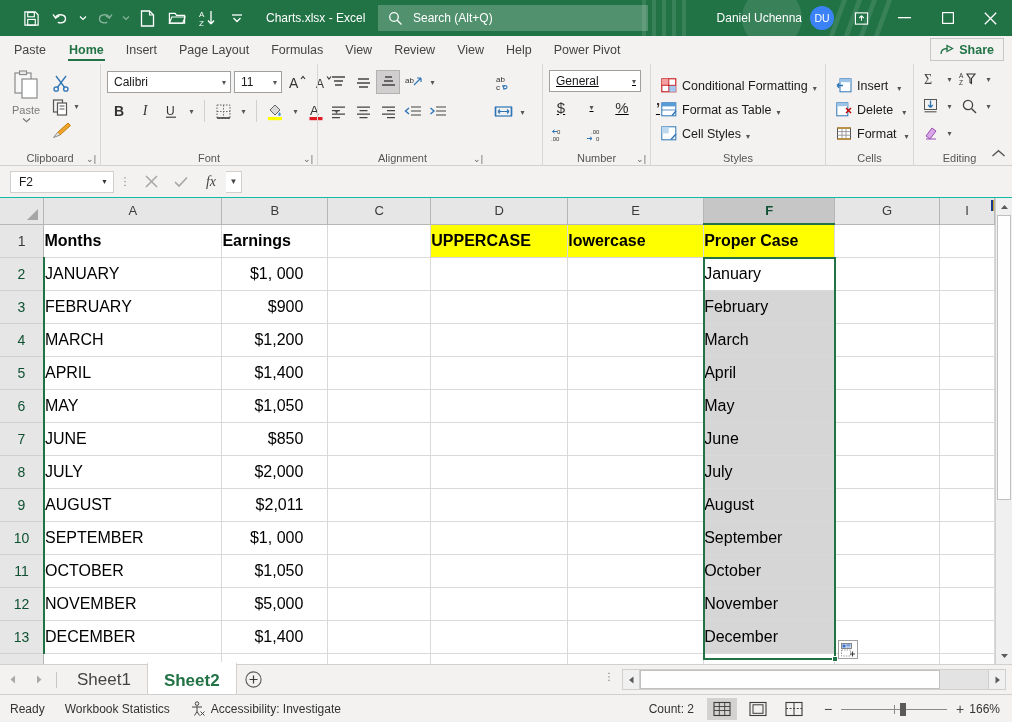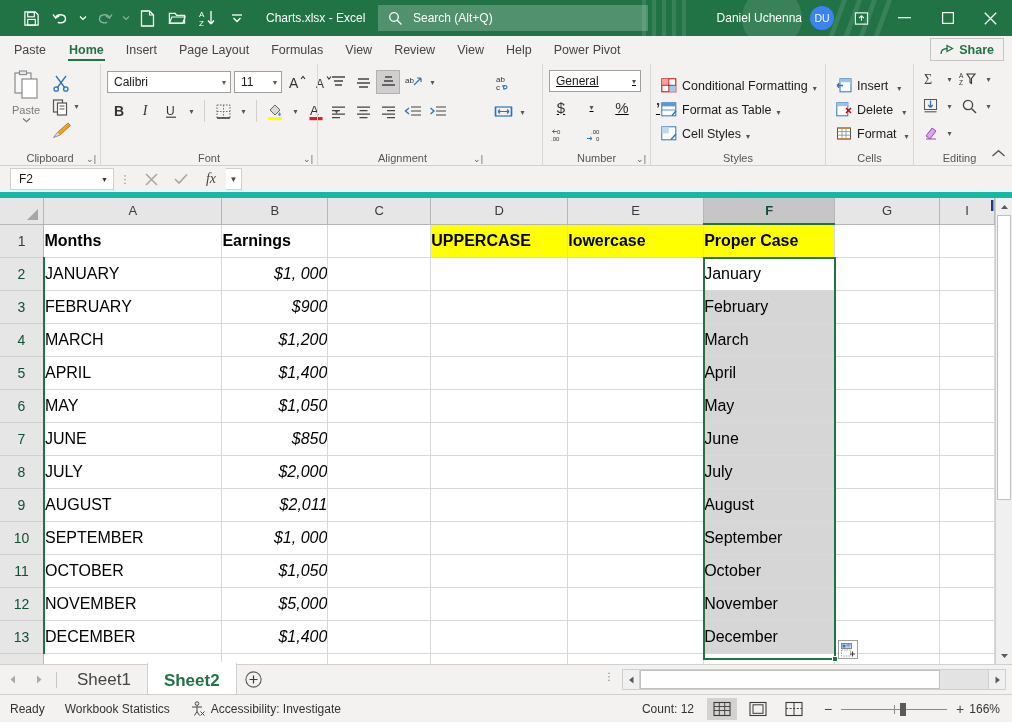--- a/index.html
+++ b/index.html
@@ -116,21 +116,21 @@
   .numrow1 { display:flex; align-items:center; padding-left:6px;}
   .numrow2 { display:flex; align-items:center; padding-left:6px; padding-top:3px; gap:12px;}
   .numrow3 { display:flex; align-items:center; padding-left:6px; padding-top:3px; gap:10px;}
 
   .bigitem { display:flex; align-items:flex-end; gap:5px; height:24px; padding: 0 5px; cursor:pointer; font-size:12.5px; color:#1a1a1a; white-space:nowrap;}
   .stack { display:flex; flex-direction:column; padding-left:5px; padding-top:1px; }
 
   .ribbon-collapse { position:absolute; right:6px; bottom:3px; font-size: 12px; color:#555; cursor:pointer;}
 
   
-  .fbar { height: 32px; background:#f3f2f1; display:flex; align-items:center; padding: 0 2px; border-bottom:6px solid #14b8a6;}
+  .fbar { height: 32px; background:#f3f2f1; display:flex; align-items:center; padding: 0 2px; border-bottom:1px solid #14b8a6;}
   .namebox {
     width: 104px; height: 22px; margin-left: 8px;
     background:#fff; border:1px solid #d2d0ce;
     display:flex; align-items:center; justify-content:space-between;
     padding: 0 5px 0 8px; font-size: 12px; color:#1a1a1a; cursor:pointer;
   }
   .fb-dots { width: 22px; text-align:center; color:#888; font-size:11px; letter-spacing:0; cursor:pointer;}
   .fb-ic { width: 30px; height:24px; display:flex; align-items:center; justify-content:center; cursor:pointer; color:#a6a6a6; font-size: 14px;}
   .fb-input {
     flex:1; height: 22px; background:#fff; border:1px solid #d2d0ce; border-right:none;
@@ -171,21 +171,21 @@
   }
   .rowhdr.inrange { color:#0e5132; border-right: 2px solid #217346; }
   .cell {
     border-right:1px solid #d9d9d9; border-bottom:1px solid #d9d9d9;
     font-size: 16px; color:#000; vertical-align:middle;
     padding: 0 4px; white-space:nowrap; overflow:hidden;
     height: 33px;
   }
   .cell.bold { font-weight: bold; }
   .cell.yellow { background:#ffff00; }
-  .cell.num { text-align:right; padding-right: 0; font-style: italic; }
+  .cell.num { text-align:right; padding-right: 24px; }
   .cell.selshade { background:#d6d6d6; }
 
   
   .selbox {
     position:absolute; border: 2px solid #217346; pointer-events:none; z-index: 5;
   }
   .selhandle {
     position:absolute; width: 6px; height: 6px; background:#217346;
     border:1px solid #fff; z-index:6; pointer-events:none;
   }
@@ -1019,21 +1019,21 @@
   <div class="sb-item">
     <svg width="16" height="16" viewBox="0 0 16 16">
         <circle cx="7" cy="2.6" r="1.8" fill="none" stroke="#444" stroke-width="1"></circle>
         <path d="M2 6h10 M7 5.5v5 M7 10.5 L4.5 14.5 M7 10.5 L9.5 14.5" stroke="#444" stroke-width="1" fill="none"></path>
         <path d="M10.5 10.5 L14.5 14.5 M14.5 10.5 L10.5 14.5" stroke="#444" stroke-width="1"></path>
       </svg>
     <span>Accessibility: Investigate</span>
   </div>
 
   <div class="sb-right">
-    <div class="sb-item">Count: 12</div>
+    <div class="sb-item">Count: 2</div>
     <div class="viewbtn sel">
       <svg width="18" height="16" viewBox="0 0 18 16">
           <rect x="1" y="1.5" width="16" height="13" fill="none" stroke="#3b3b3b" stroke-width="1.1"></rect>
           <path d="M1 5.5h16 M1 9.5h16 M6.3 1.5v13 M11.7 1.5v13" stroke="#3b3b3b" stroke-width="0.9"></path>
         </svg>
     </div>
     <div class="viewbtn">
       <svg width="18" height="16" viewBox="0 0 18 16">
           <rect x="1" y="1.5" width="16" height="13" fill="none" stroke="#3b3b3b" stroke-width="1.1"></rect>
           <rect x="4" y="3.8" width="10" height="8.5" fill="none" stroke="#3b3b3b" stroke-width="1"></rect>

